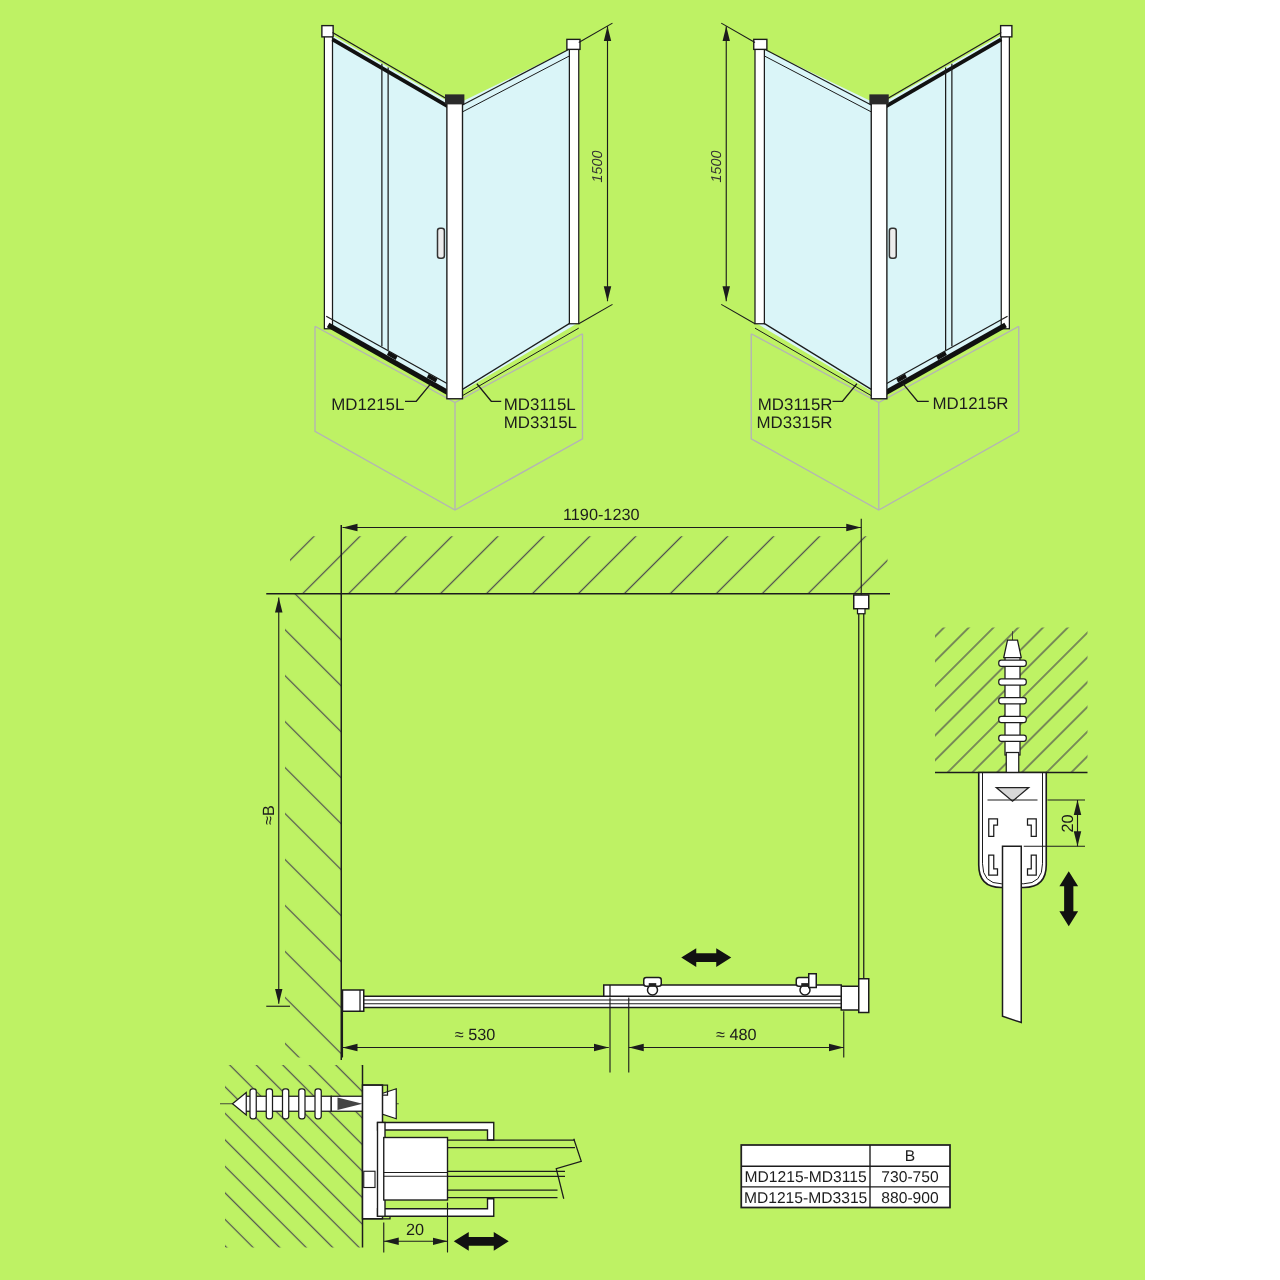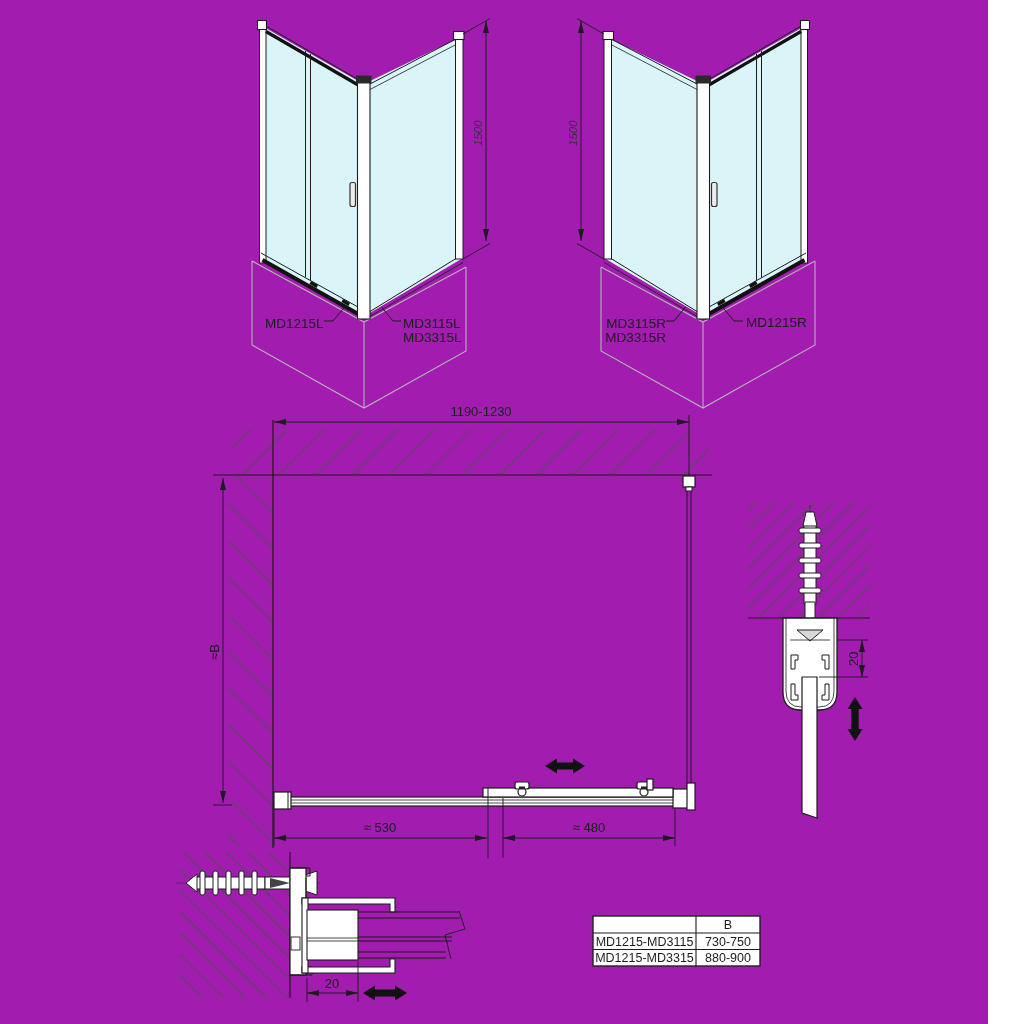--- a/index.html
+++ b/index.html
@@ -1,16 +1,16 @@
 <!DOCTYPE html>
 <html><head>
 <meta charset="utf-8">
 <style>
   html,body{margin:0;padding:0;background:#ffffff;}
-  .stage{width:988px;height:1024px;position:relative;background:#a21caf;}
+  .stage{width:916px;height:1024px;position:relative;background:#bef264;}
   svg{display:block;}
   text{font-family:"Liberation Sans", sans-serif;fill:#1c1c1c;}
   .lbl{font-size:13.5px;}
   .dim{font-size:13px;}
   .dimv{font-size:13px;}
   .ital{font-style:italic;fill:#333;font-size:11.5px;}
   .tbl{font-size:12.5px;}
   .ln{stroke:#1c1c1c;fill:none;}
   .w1{stroke-width:1;}
   .w12{stroke-width:1.2;}

